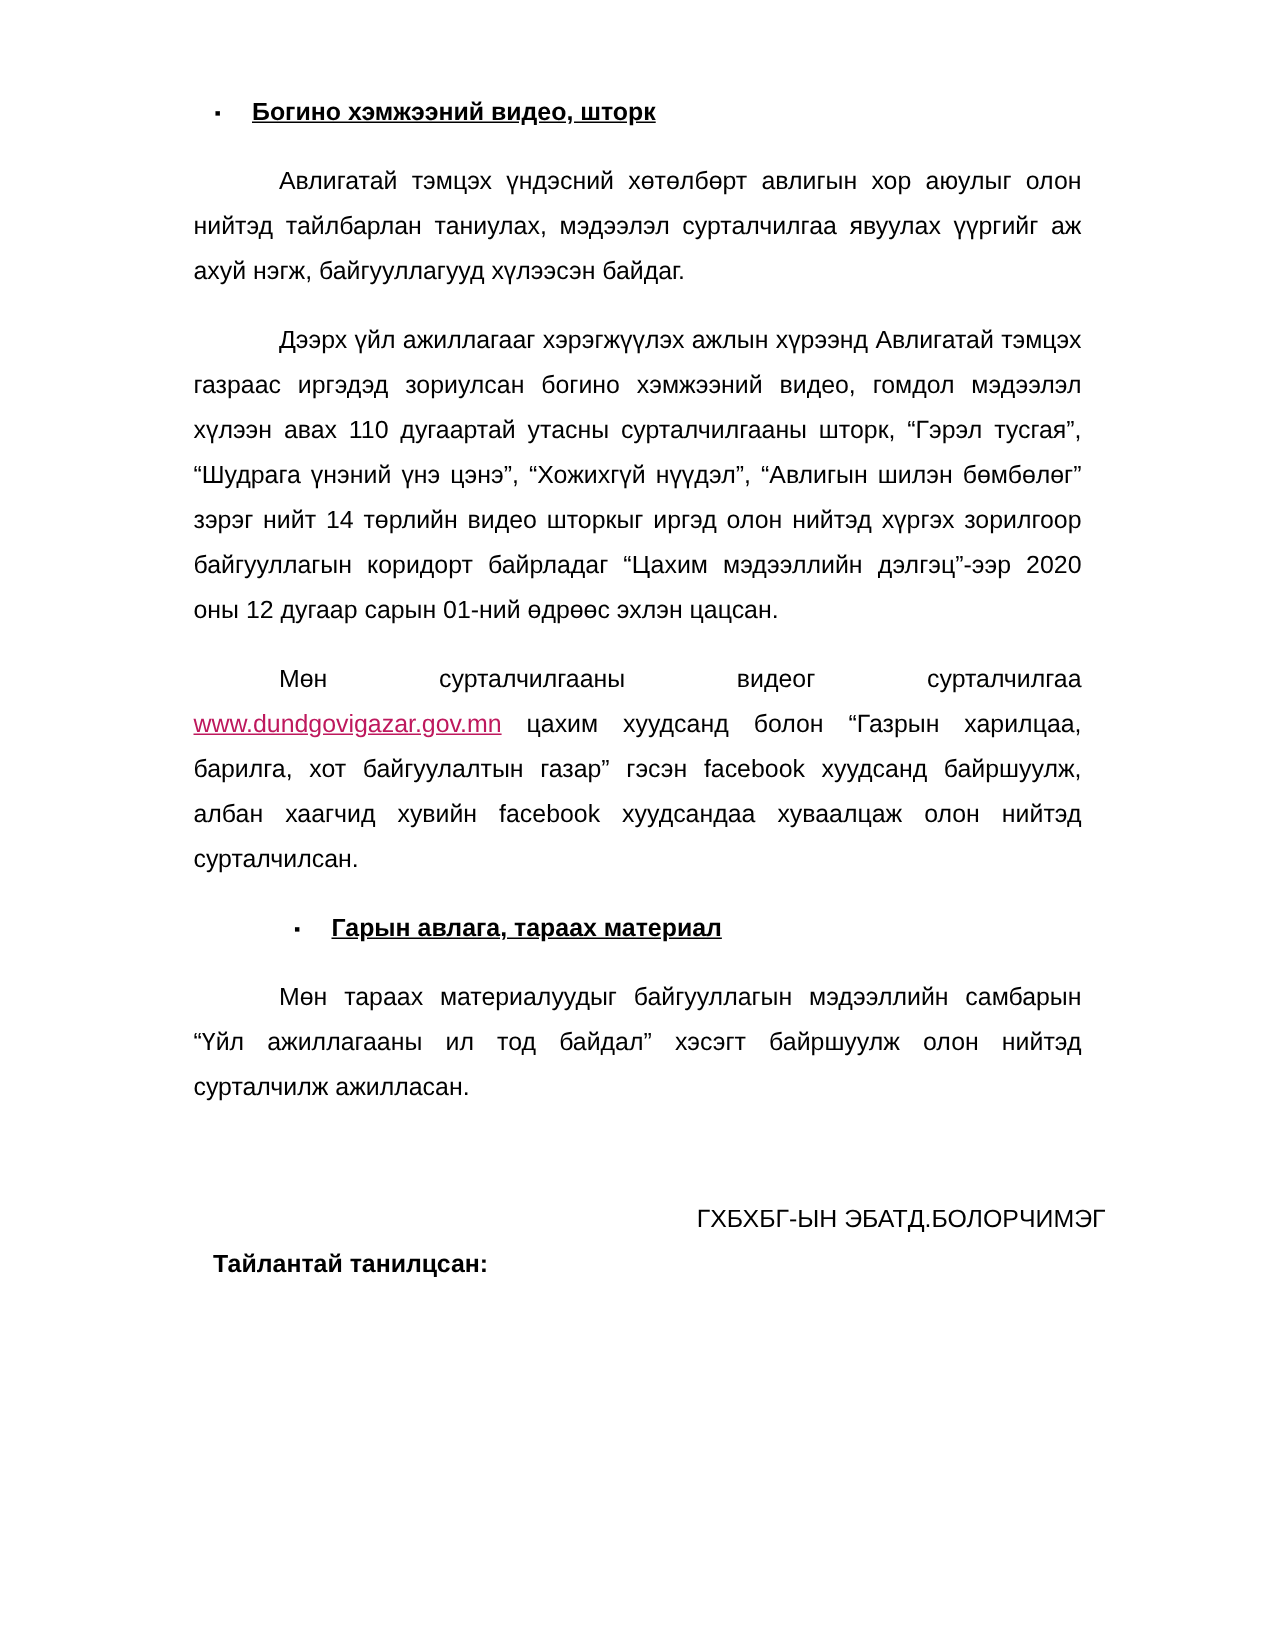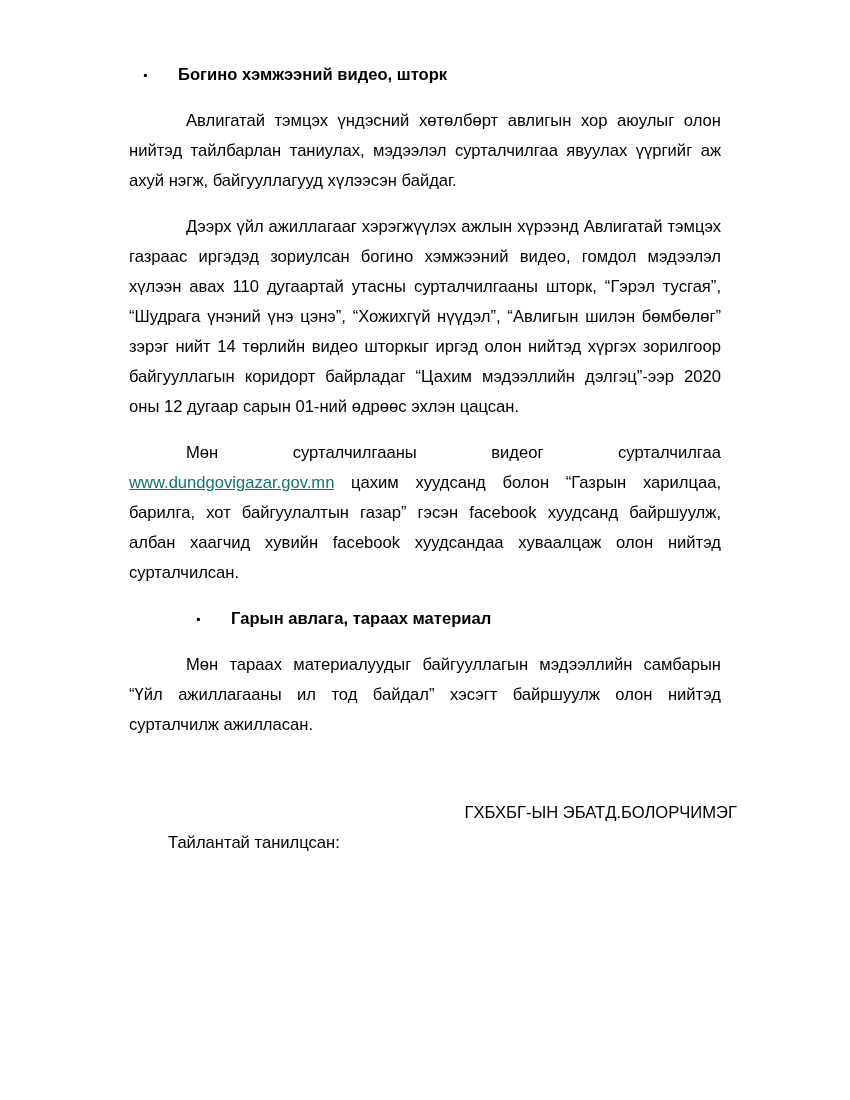--- a/index.html
+++ b/index.html
@@ -32,28 +32,28 @@
   .heading-1 { margin-left: 30px; }
   .heading-2 { margin-left: 83px; }
   .bullet {
     display: inline-block;
     width: 25px;
     font-size: 12px;
     vertical-align: 1px;
   }
   .heading-text {
     font-weight: bold;
-    margin-left: 10px;
+    text-decoration: underline;
   }
   .para {
     margin: 16px;
     text-indent: 57px;
   }
   .link {
-    color: #0f766e;
+    color: #be185d;
     text-decoration: underline;
     cursor: pointer;
   }
   .signature-block {
     margin-top: 58px;
     text-align: left;
   }
   .footer-label {
     margin: 0 0 0 57px;
   }
@@ -92,18 +92,18 @@
 
 
     <p class="para">Мөн тараах материалуудыг байгууллагын мэдээллийн самбарын  “Үйл ажиллагааны ил тод байдал” хэсэгт байршуулж олон нийтэд сурталчилж ажилласан.</p>
 
     <div class="signature-block">
 
       <div class="sig-row first">
         <span class="sig-title">ГХБХБГ-ЫН ЭБАТ</span><span class="sig-name">Д.БОЛОРЧИМЭГ</span>
       </div>
 
-      <p class="footer-label" style="margin-left:55px;">Тайлантай танилцсан:</p>
+      <p class="footer-label" style="margin-left:29px;font-weight:bold;">Тайлантай танилцсан:</p>
 
     </div>
 
   </div>
 </div>
 
 </body></html>

